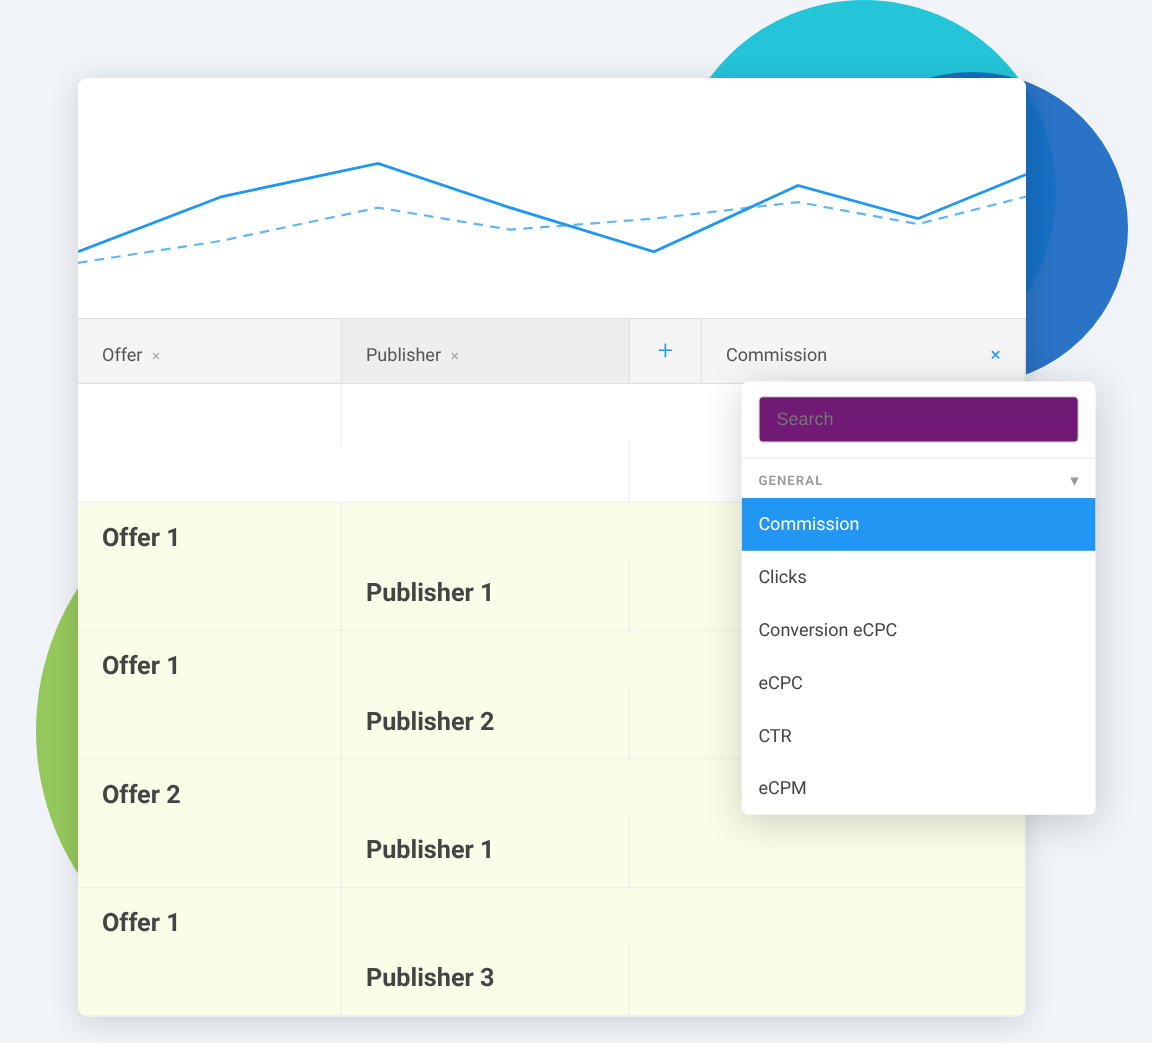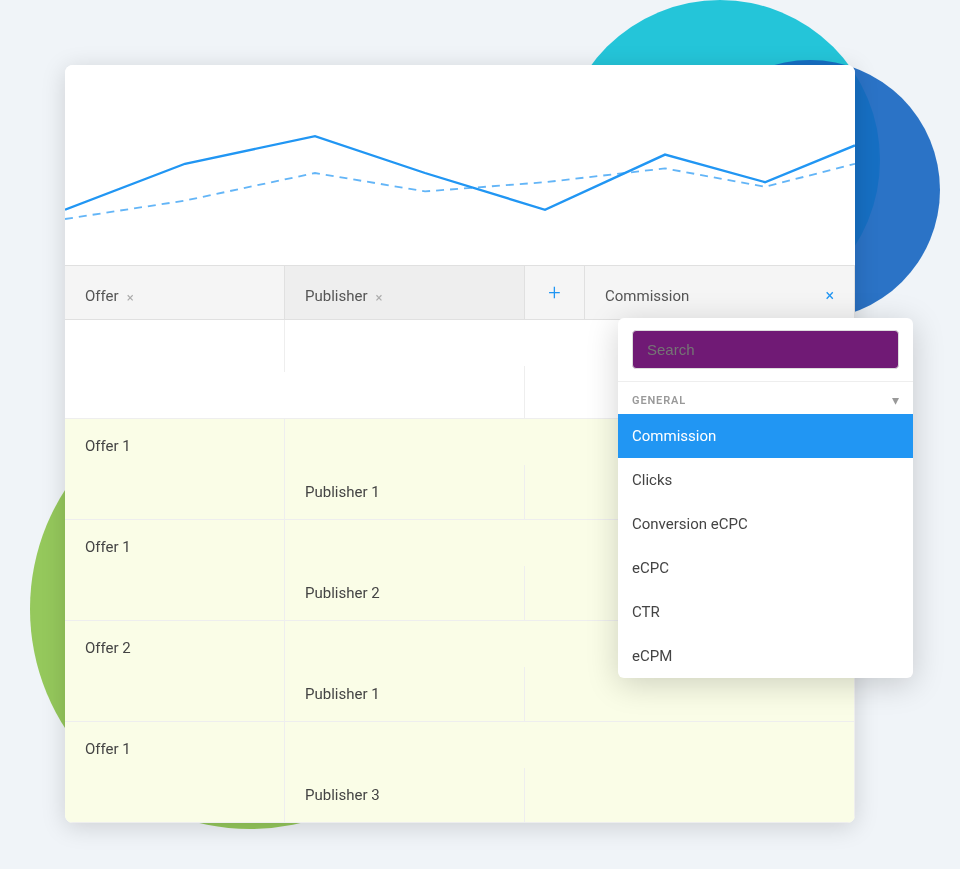--- a/index.html
+++ b/index.html
@@ -140,23 +140,24 @@
 
     .table-row {
       display: flex;
       border-bottom: 1px solid #eeeeee;
     }
 
     .table-row.highlighted { background: #fafde7; }
 
     .table-cell {
       padding: 18px 20px;
-      font-size: 15px;
+      font-size: 21px;
       color: #444;
       border-right: 1px solid #eeeeee;
+      font-weight: bold;
     }
 
     .table-cell.offer-cell { width: 220px; }
     .table-cell.publisher-cell { width: 240px; margin-top: 46px; }
     .table-cell.value-cell { flex: 1; }
 
     
     .dropdown-panel {
       position: absolute;
       top: 318px;

